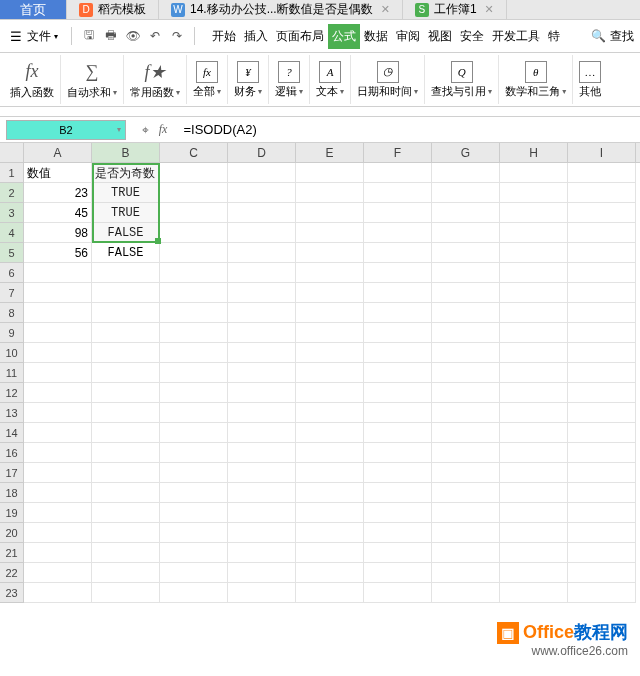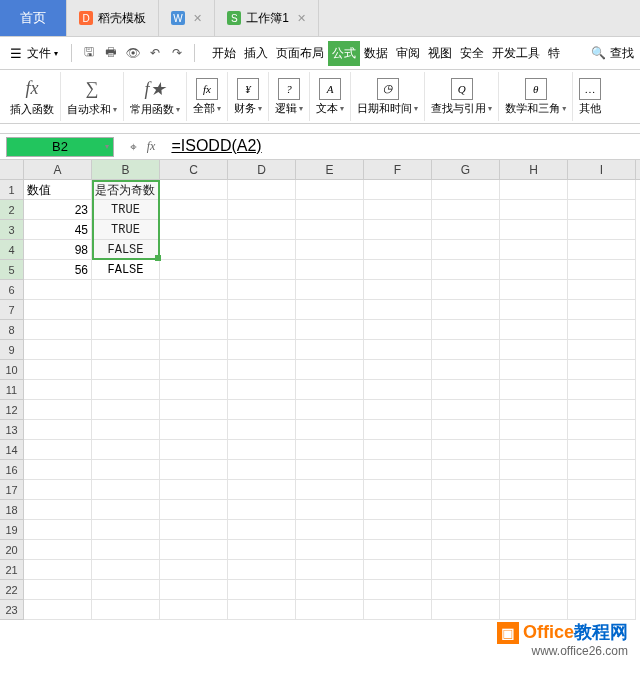--- a/index.html
+++ b/index.html
@@ -1,19 +1,19 @@
 <!DOCTYPE html>
 <html><head>
   <meta charset="utf-8">
   <style>
     * { margin: 0; padding: 0; box-sizing: border-box; font-family: "Microsoft YaHei", Arial, sans-serif; }
     body { width: 640px; height: 676px; background: #fff; overflow: hidden; position: relative; font-size: 12px; }
     
     
-    .tabs-bar { display: flex; height: 37px; background: #e8e8e8; border-bottom: 1px solid #d0d0d0; }
+    .tabs-bar { display: flex; height: 20px; background: #e8e8e8; border-bottom: 1px solid #d0d0d0; }
     .tab { display: flex; align-items: center; padding: 0 12px; gap: 5px; border-right: 1px solid #d0d0d0; cursor: pointer; position: relative; }
     .tab-home { background: #4a7fd6; color: #fff; padding: 0 20px; font-size: 13px; }
     .tab-icon { width: 14px; height: 14px; display: inline-flex; align-items: center; justify-content: center; border-radius: 2px; font-size: 10px; color: #fff; }
     .tab-close { color: #999; font-size: 11px; margin-left: 3px; }
     .icon-d { background: #ff6b35; }
     .icon-w { background: #4a90d9; }
     .icon-s { background: #4caf50; }
     
     
     .file-toolbar { display: flex; align-items: center; height: 28px; padding: 16px 6px; border-bottom: 1px solid #d0d0d0; gap: 6px; background: #fff; }
@@ -31,24 +31,24 @@
     .ribbon { display: flex; height: 54px; border-bottom: 1px solid #d0d0d0; background: #fff; padding: 2px 4px; }
     .ribbon-group { display: flex; flex-direction: column; align-items: center; justify-content: center; padding: 0 6px; border-right: 1px solid #e5e5e5; gap: 1px; cursor: pointer; }
     .ribbon-group-last { border-right: none; }
     .ribbon-icon { font-size: 18px; color: #555; font-style: italic; font-family: "Times New Roman", serif; height: 24px; display: flex; align-items: center; }
     .ribbon-icon-box { width: 22px; height: 22px; border: 1px solid #888; display: flex; align-items: center; justify-content: center; font-size: 11px; font-style: italic; font-family: "Times New Roman", serif; }
     .ribbon-label { font-size: 11px; white-space: nowrap; display: flex; align-items: center; gap: 1px; }
     .dd::after { content: "▾"; font-size: 8px; margin-left: 1px; color: #666; }
     
     
     .fbar { display: flex; align-items: center; height: 26px; border-bottom: 1px solid #d0d0d0; }
-    .cell-ref { width: 108px; border: 1px solid #b0b0b0; margin: 2px 6px; height: 20px; display: flex; align-items: center; justify-content: center; font-size: 13px; position: relative; background: #22c55e; }
+    .cell-ref { width: 120px; border: 1px solid #b0b0b0; margin: 2px 6px; height: 20px; display: flex; align-items: center; justify-content: center; font-size: 11px; position: relative; background: #5eead4; }
     .cell-ref::after { content: "▾"; position: absolute; right: 4px; font-size: 8px; color: #888; }
     .fbar-icons { display: flex; gap: 10px; padding: 0 10px; align-items: center; color: #666; }
-    .fbar-input { flex: 1; padding: 0 6px; font-family: "Courier New", monospace; font-size: 16px; text-decoration: underline; }
+    .fbar-input { flex: 1; padding: 0 6px; font-family: "Courier New", monospace; font-size: 13px; }
     
     
     .sheet { position: relative; }
     .col-headers { display: flex; height: 20px; background: #e9e9e9; border-bottom: 1px solid #ccc; }
     .corner { width: 24px; background: #e9e9e9; border-right: 1px solid #ccc; }
     .col-h { width: 68px; text-align: center; border-right: 1px solid #ccc; line-height: 20px; font-size: 12px; color: #444; cursor: pointer; }
     .col-h.sel { background: #d4e8d4; }
     .rows { }
     .row { display: flex; height: 20px; }
     .row-h { width: 24px; text-align: center; background: #e9e9e9; border-right: 1px solid #ccc; border-bottom: 1px solid #ccc; line-height: 20px; font-size: 11px; color: #444; cursor: pointer; }
@@ -74,20 +74,21 @@
 <div class="tabs-bar">
   <div class="tab tab-home">
     <span>首页</span>
   </div>
   <div class="tab">
     <span class="tab-icon icon-d">D</span>
     <span>稻壳模板</span>
   </div>
   <div class="tab">
     <span class="tab-icon icon-w">W</span>
+    <span>14.移动办公技...断数值是否是偶数</span>
     <span class="tab-close">✕</span>
   </div>
   <div class="tab">
     <span class="tab-icon icon-s">S</span>
     <span>工作簿1</span>
     <span class="tab-close">✕</span>
   </div>
 </div>
 
 <div class="file-toolbar">

